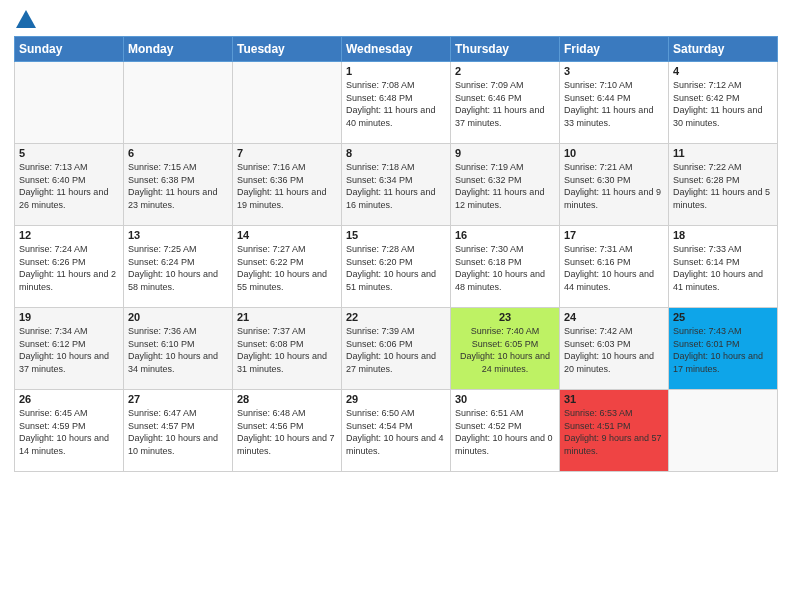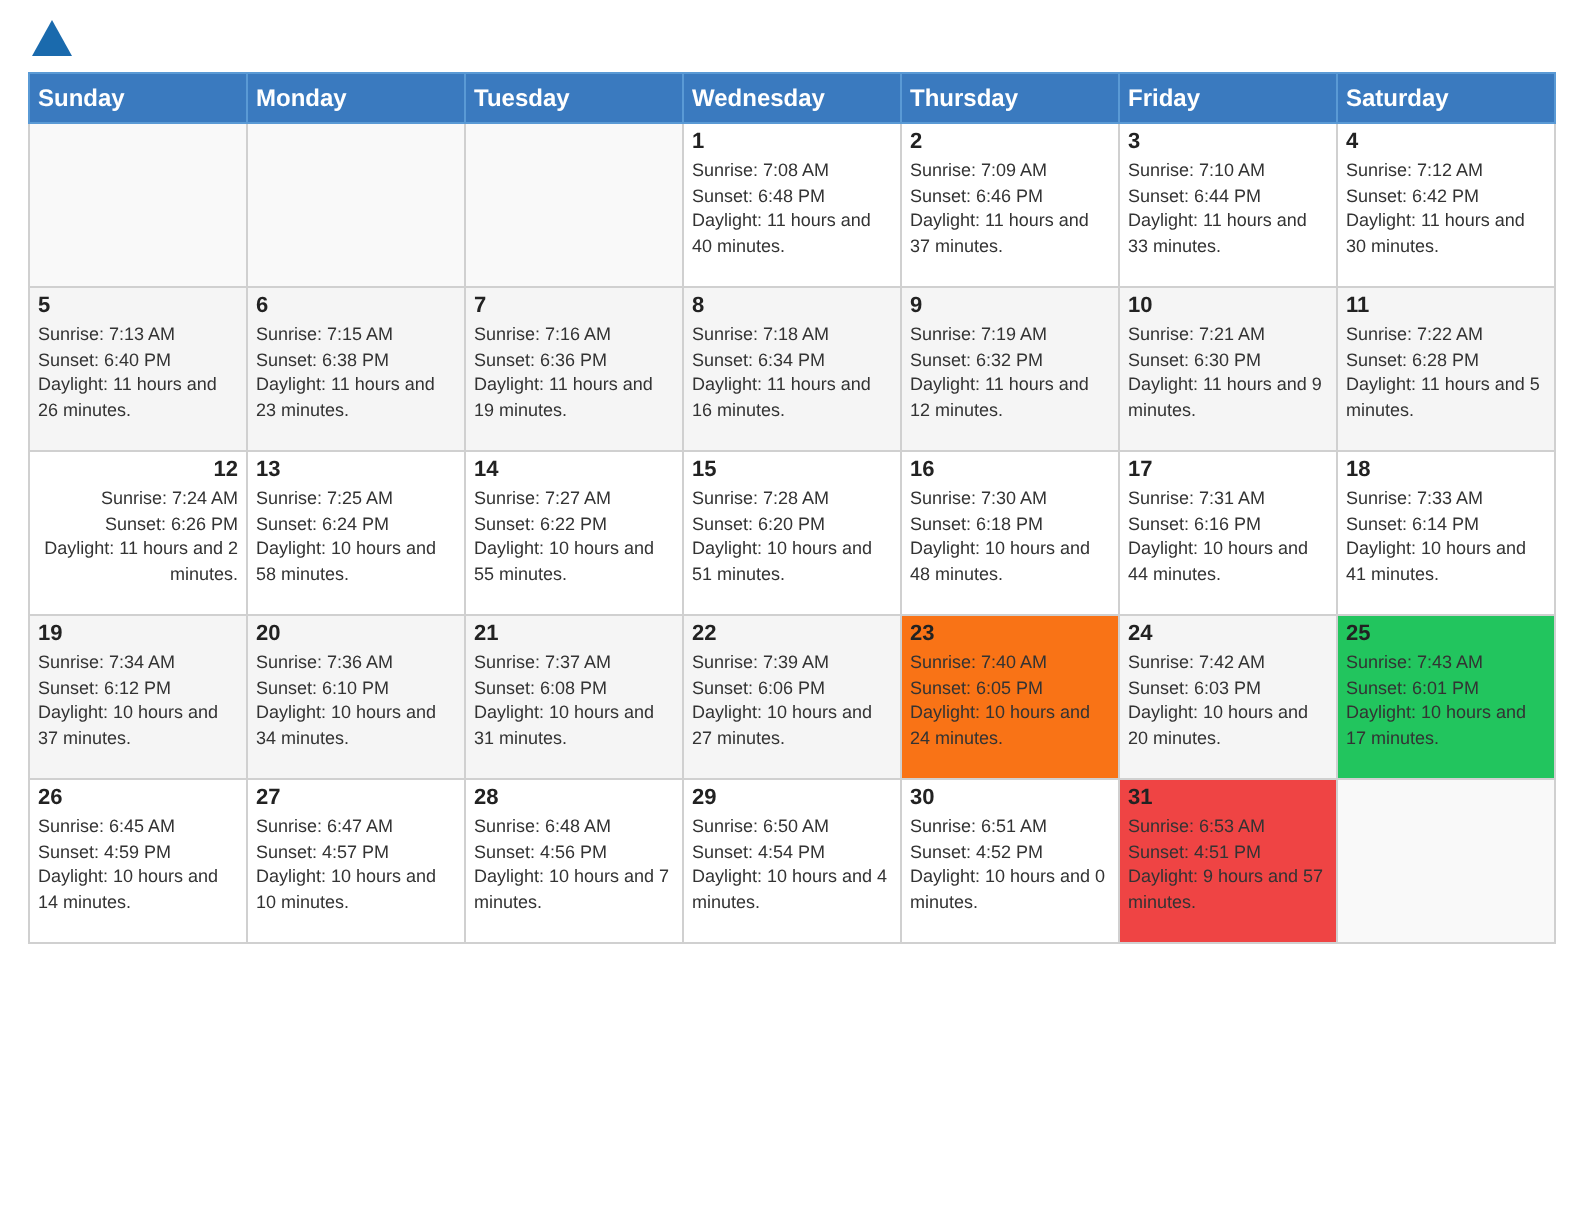--- a/index.html
+++ b/index.html
@@ -217,21 +217,21 @@
           </td>
           <td style="background: rgb(245, 245, 245);">
             <span class="day-number">11</span>
             <div class="day-info">Sunrise: 7:22 AM
 Sunset: 6:28 PM
 Daylight: 11 hours
 and 5 minutes.</div>
           </td>
         </tr>
         <tr>
-          <td style="background: rgb(255, 255, 255); text-align: right;">
+          <td style="background: rgb(255, 255, 255);">
             <span class="day-number">12</span>
             <div class="day-info">Sunrise: 7:24 AM
 Sunset: 6:26 PM
 Daylight: 11 hours
 and 2 minutes.</div>
           </td>
           <td style="background: rgb(255, 255, 255);">
             <span class="day-number">13</span>
             <div class="day-info">Sunrise: 7:25 AM
 Sunset: 6:24 PM
@@ -296,35 +296,35 @@
 Daylight: 10 hours
 and 31 minutes.</div>
           </td>
           <td style="background: rgb(245, 245, 245);">
             <span class="day-number">22</span>
             <div class="day-info">Sunrise: 7:39 AM
 Sunset: 6:06 PM
 Daylight: 10 hours
 and 27 minutes.</div>
           </td>
-          <td style="background: #f97316;">
+          <td style="background: #bef264; text-align: center;">
             <span class="day-number">23</span>
             <div class="day-info">Sunrise: 7:40 AM
 Sunset: 6:05 PM
 Daylight: 10 hours
 and 24 minutes.</div>
           </td>
           <td style="background: rgb(245, 245, 245);">
             <span class="day-number">24</span>
             <div class="day-info">Sunrise: 7:42 AM
 Sunset: 6:03 PM
 Daylight: 10 hours
 and 20 minutes.</div>
           </td>
-          <td style="background: #22c55e;">
+          <td style="background: #0ea5e9;">
             <span class="day-number">25</span>
             <div class="day-info">Sunrise: 7:43 AM
 Sunset: 6:01 PM
 Daylight: 10 hours
 and 17 minutes.</div>
           </td>
         </tr>
         <tr>
           <td style="background: rgb(255, 255, 255);">
             <span class="day-number">26</span>

